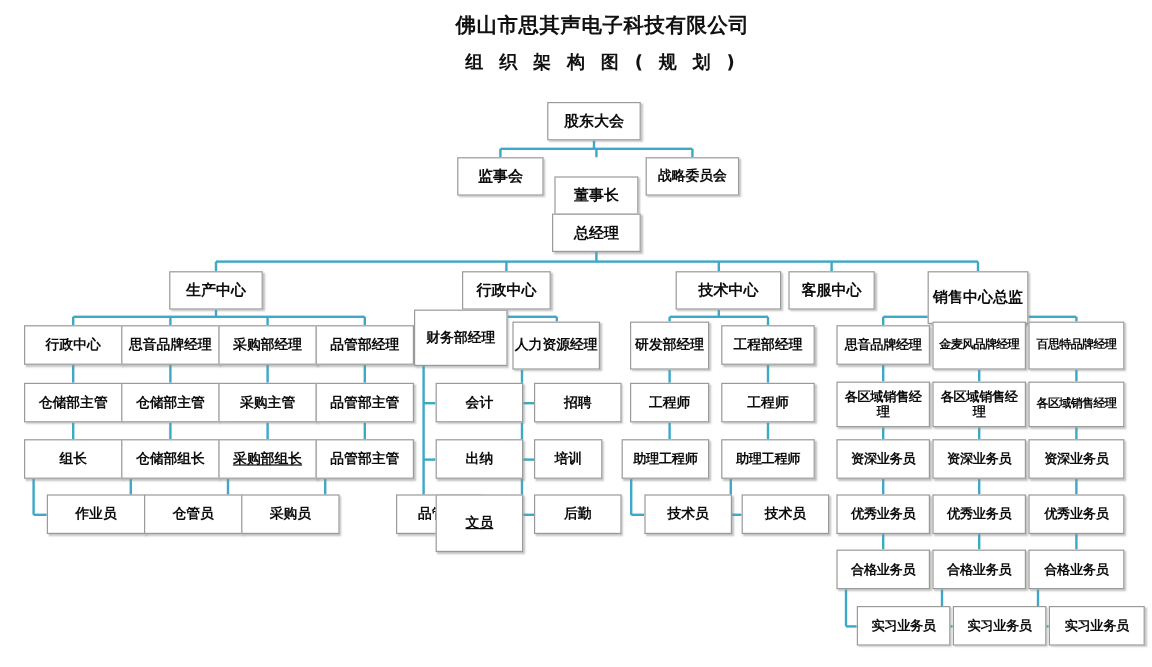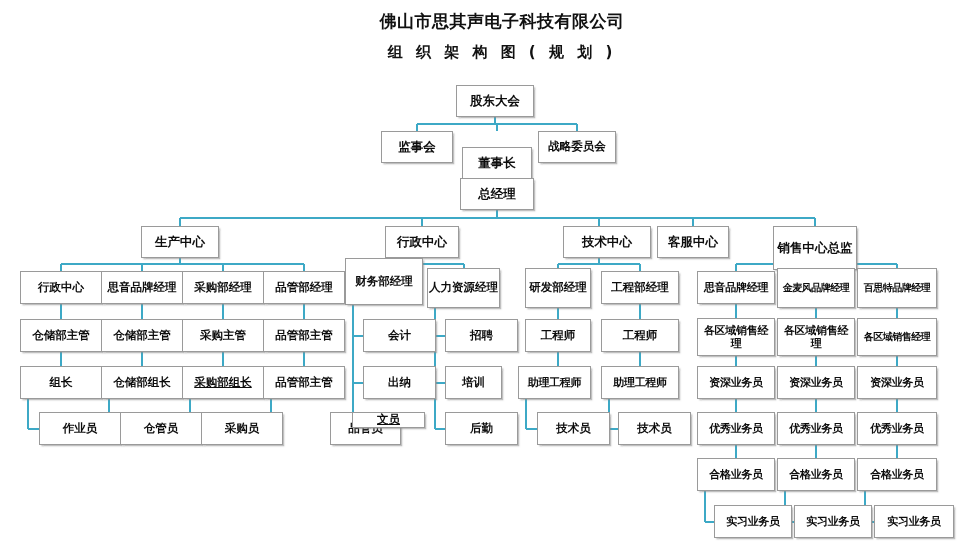--- a/index.html
+++ b/index.html
@@ -160,21 +160,21 @@
       <div class="node" style="left: 182px; top: 319px; width: 82px; height: 33px;">采购主管</div>
       <div class="node" style="left: 182px; top: 366px; width: 82px; height: 33px; text-decoration: underline;">采购部组长</div>
       <div class="node" style="left: 201px; top: 412px; width: 82px; height: 33px;">采购员</div>
       <div class="node" style="left: 263px; top: 271px; width: 82px; height: 33px;">品管部经理</div>
       <div class="node" style="left: 263px; top: 319px; width: 82px; height: 33px;">品管部主管</div>
       <div class="node" style="left: 263px; top: 366px; width: 82px; height: 33px;">品管部主管</div>
       <div class="node" style="left: 282px; top: 412px; width: 71px; height: 33px; margin-left: 48px;">品管员</div>
       <div class="node" style="left: 345px; top: 258px; width: 78px; height: 47px;">财务部经理</div>
       <div class="node" style="left: 363px; top: 319px; width: 73px; height: 33px;">会计</div>
       <div class="node" style="left: 363px; top: 366px; width: 73px; height: 33px;">出纳</div>
-      <div class="node" style="left: 352px; top: 412px; width: 73px; height: 16px; text-decoration: underline;">文员</div>
+      <div class="node" style="left: 363px; top: 412px; width: 73px; height: 48px; text-decoration: underline;">文员</div>
       <div class="node" style="left: 427px; top: 268px; width: 73px; height: 40px;">人力资源经理</div>
       <div class="node" style="left: 445px; top: 319px; width: 73px; height: 33px;">招聘</div>
       <div class="node" style="left: 445px; top: 366px; width: 57px; height: 33px;">培训</div>
       <div class="node" style="left: 445px; top: 412px; width: 73px; height: 33px;">后勤</div>
       <div class="node" style="left: 525px; top: 268px; width: 66px; height: 40px;">研发部经理</div>
       <div class="node" style="left: 525px; top: 319px; width: 66px; height: 33px;">工程师</div>
       <div class="node small" style="left: 518px; top: 366px; width: 73px; height: 33px;">助理工程师</div>
       <div class="node" style="left: 537px; top: 412px; width: 73px; height: 33px;">技术员</div>
       <div class="node" style="left: 601px; top: 271px; width: 78px; height: 33px;">工程部经理</div>
       <div class="node" style="left: 601px; top: 319px; width: 78px; height: 33px;">工程师</div>

